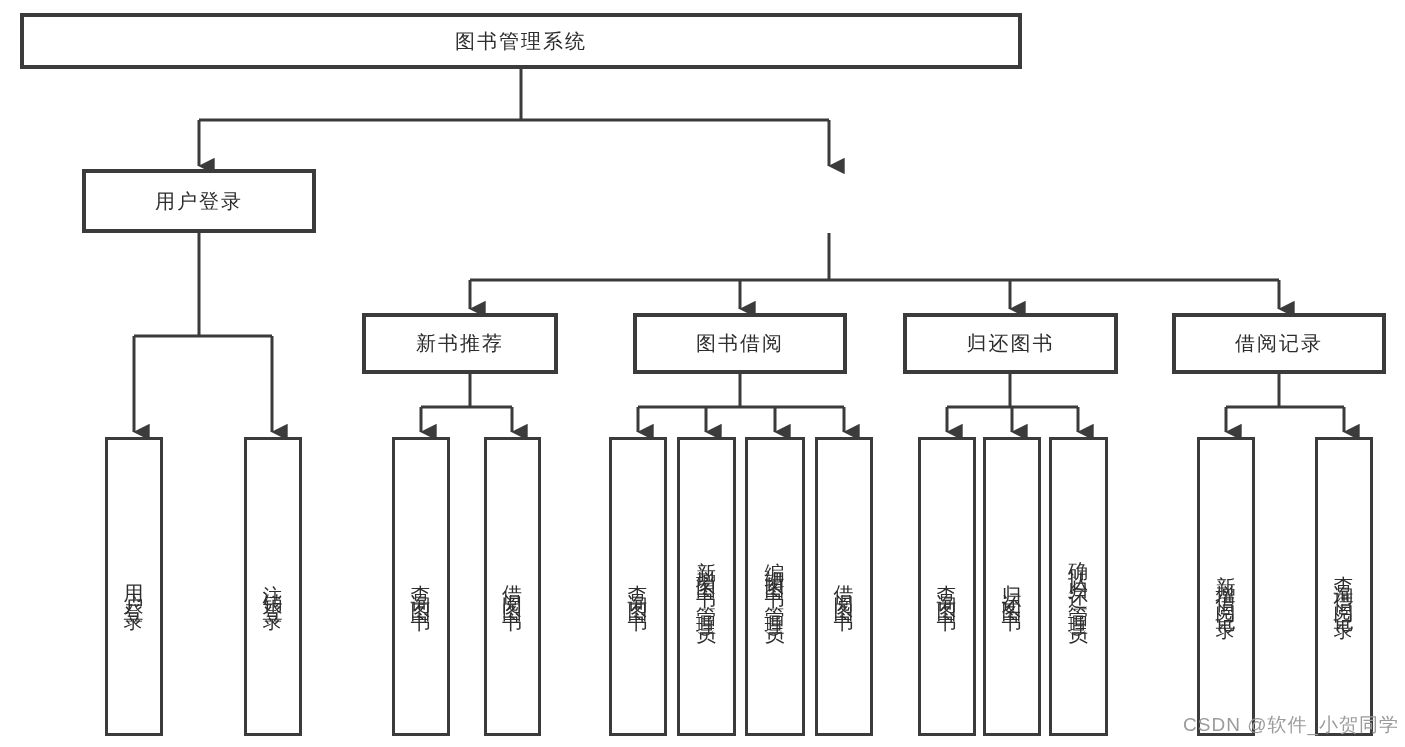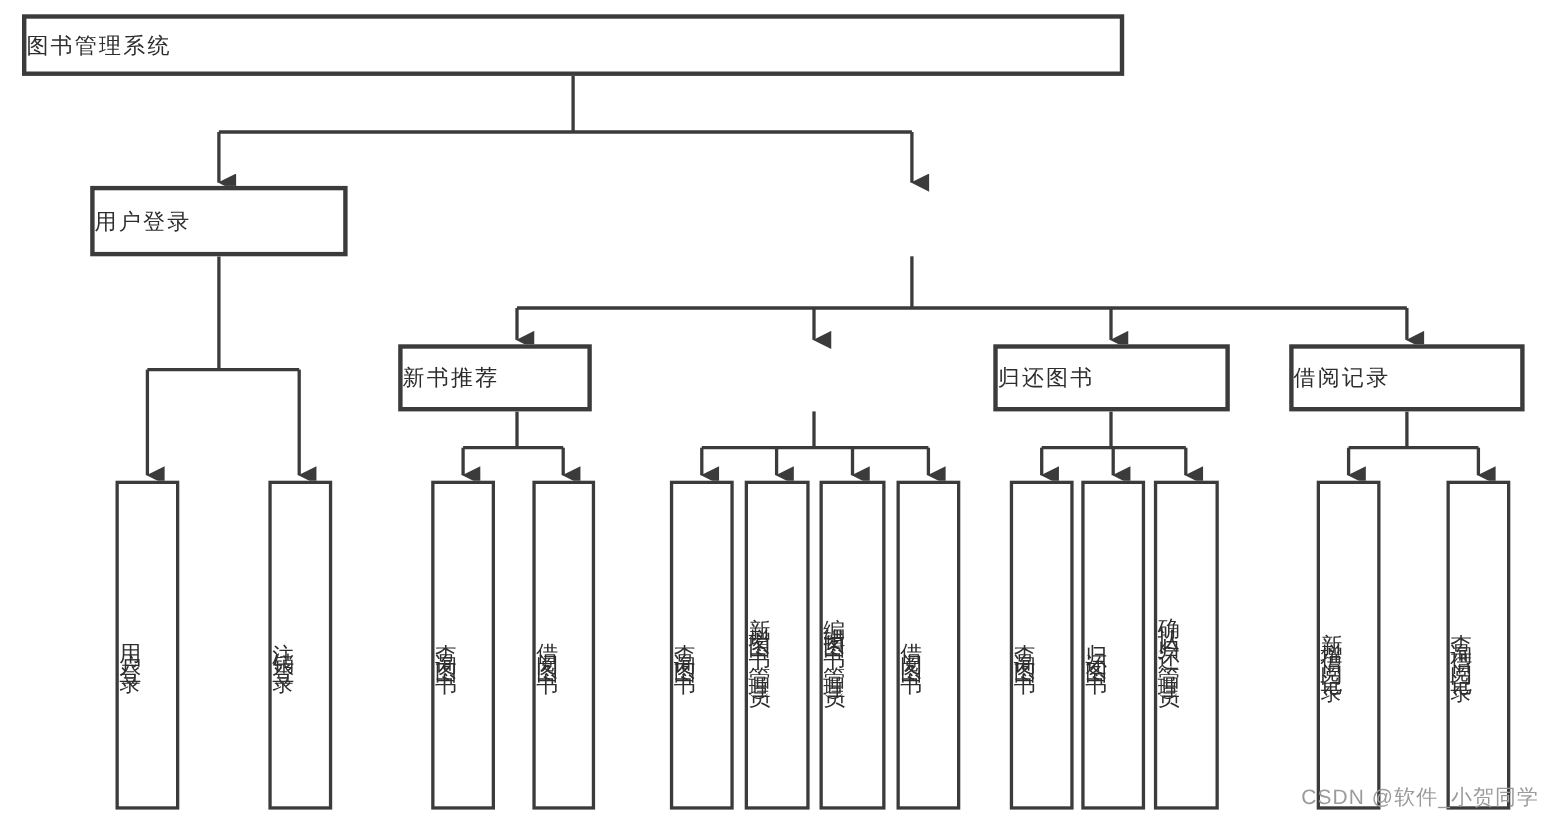--- a/index.html
+++ b/index.html
@@ -23,21 +23,21 @@
     width: 1405px;
     height: 747px;
   }
   .node {
     position: absolute;
     box-sizing: border-box;
     background: #ffffff;
     border: 4px solid #3b3b3b;
     display: flex;
     align-items: center;
-    justify-content: flex-start;
+    justify-content: center;
   }
   .node .hlabel {
     font-size: 20px;
     letter-spacing: 2px;
     color: #2d2d2d;
     white-space: nowrap;
   }
   .leaf {
     border-width: 3px;
   }
@@ -116,22 +116,25 @@
   </svg>
 
   <div class="node" style="left:20px; top:13px; width:1002px; height:56px;">
     <span class="hlabel">图书管理系统</span>
   </div>
 
   <div class="node" style="left:82px; top:169px; width:234px; height:64px;">
     <span class="hlabel">用户登录</span>
   </div>
 
-  <div class="node" style="left:362px; top:313px; width:176px; height:61px;">
+  <div class="node" style="left:362px; top:313px; width:196px; height:61px;">
     <span class="hlabel">新书推荐</span>
+  </div>
+  <div class="node" style="left:633px; top:313px; width:214px; height:61px;">
+    <span class="hlabel">图书借阅</span>
   </div>
   <div class="node" style="left:903px; top:313px; width:215px; height:61px;">
     <span class="hlabel">归还图书</span>
   </div>
   <div class="node" style="left:1172px; top:313px; width:214px; height:61px;">
     <span class="hlabel">借阅记录</span>
   </div>
 
   <div class="node leaf" style="left:105px; top:437px; width:58px; height:299px;">
     <span class="vlabel">用户登录</span>

